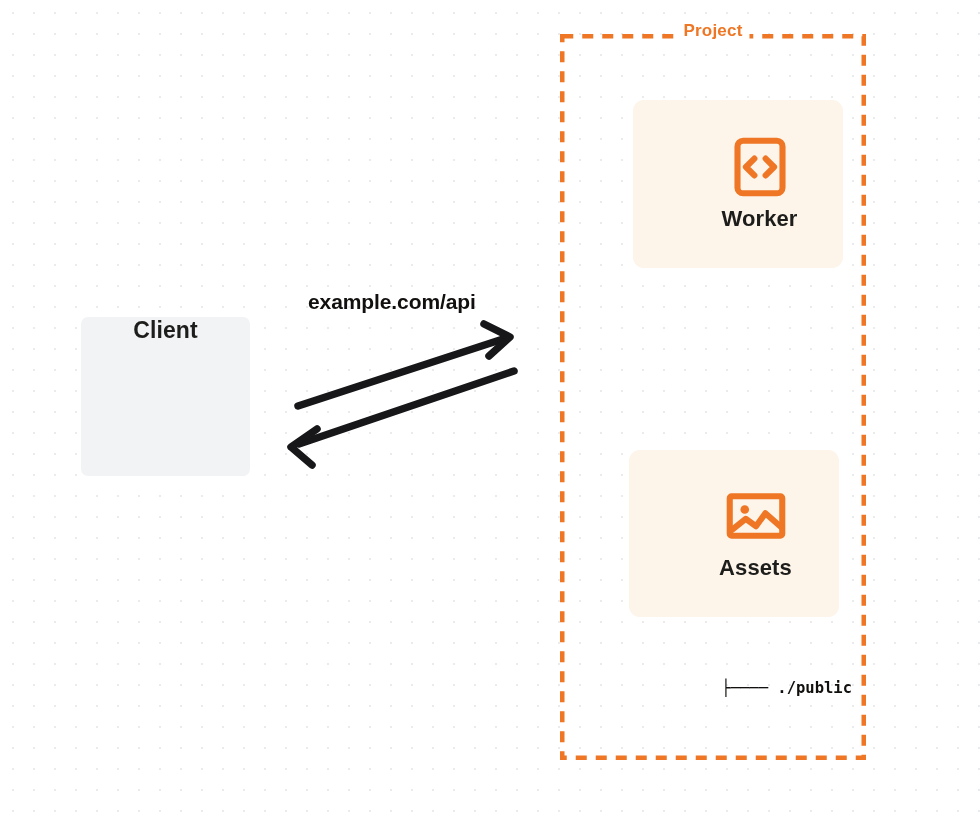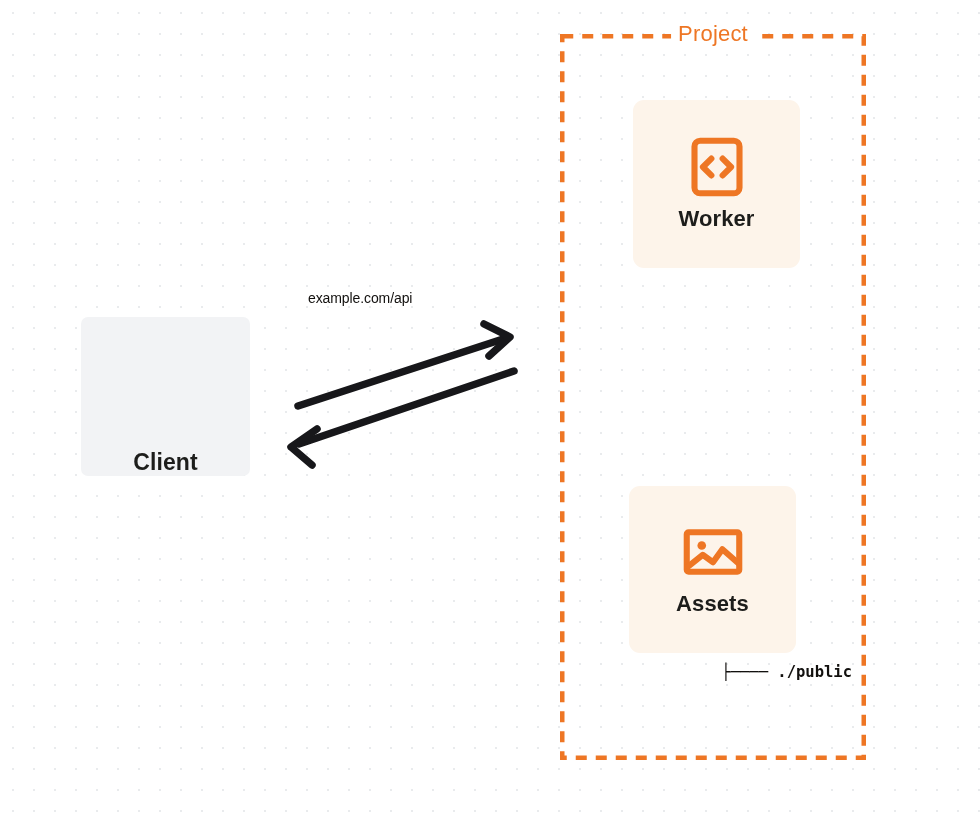--- a/index.html
+++ b/index.html
@@ -27,21 +27,21 @@
   
   #client-node {
     position: absolute;
     left: 81px;
     top: 317px;
     width: 169px;
     height: 159px;
     background: #f2f3f5;
     border-radius: 7px;
     display: flex;
-    align-items: flex-end;
+    align-items: flex-start;
     justify-content: center;
   }
   #client-node .node-label {
     font-size: 23px;
     font-weight: bold;
     color: #1d1d1b;
     letter-spacing: 0.1px;
   }
 
   
@@ -52,22 +52,22 @@
     width: 980px;
     height: 818px;
     pointer-events: none;
   }
 
   
   #request-label {
     position: absolute;
     left: 308px;
     top: 290px;
-    font-size: 14px;
-    font-weight: normal;
+    font-size: 21px;
+    font-weight: bold;
     color: #12100e;
     letter-spacing: -0.1px;
     white-space: nowrap;
   }
 
   
   #project-container {
     position: absolute;
     left: 560px;
     top: 34px;
@@ -82,50 +82,50 @@
     width: 100%;
     height: 100%;
   }
   #project-title {
     position: absolute;
     left: 50%;
     top: -13px;
     transform: translateX(-50%);
     padding: 0 7px;
     background: #ffffff;
-    font-size: 22px;
-    font-weight: normal;
+    font-size: 17px;
+    font-weight: bold;
     color: #ee7624;
     letter-spacing: 0.2px;
     white-space: nowrap;
     text-align: right;
   }
 
   
   .resource-card {
     position: absolute;
     background: #fdf4ea;
     border-radius: 11px;
     display: flex;
     flex-direction: column;
     align-items: center;
     justify-content: center;
+    padding-left: 43px;
   }
   #worker-card {
     left: 73px;
     top: 66px;
     width: 167px;
     height: 168px;
   }
   #assets-card {
     left: 69px;
     top: 416px;
     width: 167px;
     height: 167px;
-    margin-top: 36px;
   }
   .resource-card .card-icon {
     display: block;
     line-height: 0;
     margin-bottom: 9px;
   }
   .resource-card .card-label {
     font-size: 22px;
     font-weight: bold;
     color: #1d1d1b;
@@ -141,20 +141,21 @@
     font-family: "DejaVu Sans Mono", "Liberation Mono", monospace;
     font-size: 15.5px;
     font-weight: bold;
     color: #12100e;
     line-height: 21.5px;
     text-align: right;
     white-space: pre;
   }
   #file-tree .tree-row {
     display: block;
+    margin-top: 16px;
   }
 </style>
 </head>
 <body>
 
 <div id="canvas">
 
   <div id="client-node">
     <span class="node-label">Client</span>
   </div>

